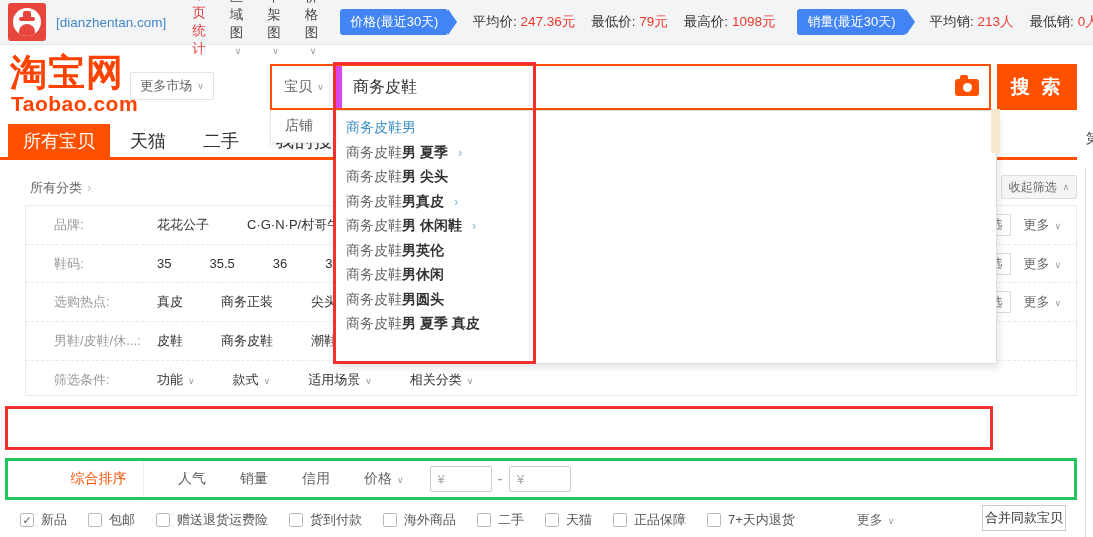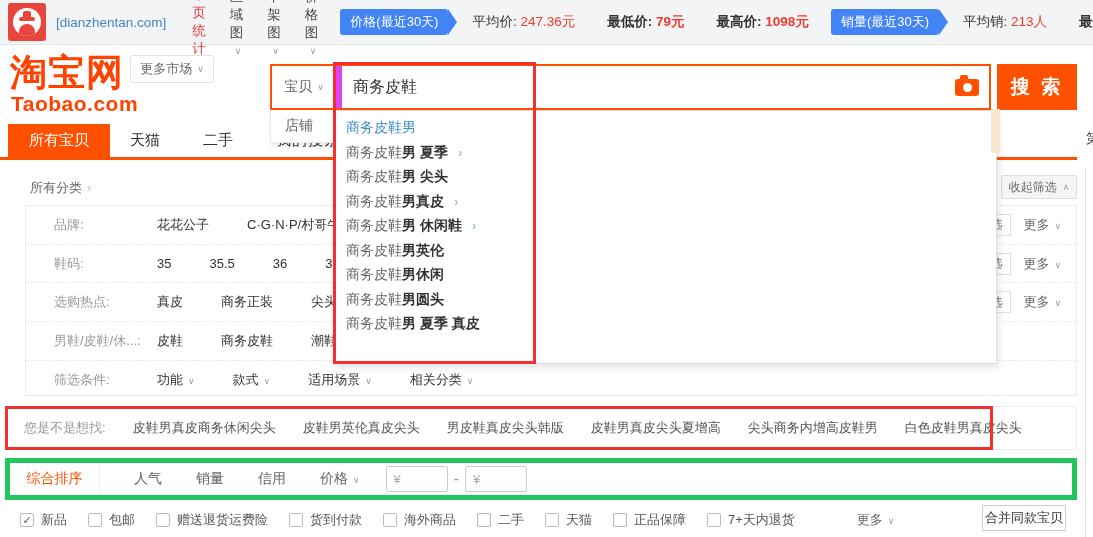--- a/index.html
+++ b/index.html
@@ -19,44 +19,44 @@
   .tb-body{position:absolute;left:6px;top:16px;width:16px;height:13px;background:#e8453c;border-radius:8px 8px 0 0;}
   .tb-site{margin-left:56px;color:#4586c5;}
   .tb-red{margin-left:26px;color:#e4393c;}
   .tb-menu{margin-left:24px;color:#444;}
   .badge{position:relative;margin-left:22px;height:26px;line-height:26px;padding:0 10px;border-radius:3px;
          background:#4284f4;color:#fff;font-size:13px;white-space:nowrap;}
   .badge::after{content:"";position:absolute;right:-9px;top:0;width:0;height:0;
                 border-top:13px solid transparent;border-bottom:13px solid transparent;border-left:9px solid #4284f4;}
   .stat{margin-left:24px;color:#333;white-space:nowrap;}
   .stat .val{color:#f0392b;}
-  .stat.tight{margin-left:32px;font-weight:bold;}
+  .stat.tight{margin-left:16px;}
 
   
   .logo-cn{position:absolute;left:10px;top:48px;font-size:37px;font-weight:bold;color:#ff4200;letter-spacing:1px;}
   .logo-en{position:absolute;left:11px;top:92px;font-size:21px;font-weight:bold;color:#ff4200;letter-spacing:0.5px;}
-  .more-markets{position:absolute;left:130px;top:55px;width:84px;height:28px;border:1px solid #e3e3e3;border-radius:2px;
+  .more-markets{position:absolute;left:130px;top:72px;width:84px;height:28px;border:1px solid #e3e3e3;border-radius:2px;
                 background:#fff;color:#666;font-size:13px;display:flex;align-items:center;justify-content:center;box-sizing:border-box;}
   .search-combo{position:absolute;left:270px;top:64px;width:721px;height:46px;border:2px solid #ff5000;background:#fff;
                 box-sizing:border-box;display:flex;align-items:stretch;}
   .search-type{width:64px;border-right:6px solid #d946ef;display:flex;align-items:center;justify-content:center;
                color:#666;font-size:14px;cursor:pointer;}
   .search-input{flex:1;border:none;outline:none;padding-left:11px;font-size:16px;color:#333;background:transparent;
                 font-family:"Liberation Sans","DejaVu Sans",sans-serif;}
   .cam-wrap{width:44px;display:flex;align-items:center;justify-content:center;}
   .cam{width:24px;height:17px;background:#ff5000;border-radius:3px;position:relative;}
   .cam::before{content:"";position:absolute;top:-4px;left:5px;width:8px;height:5px;background:#ff5000;border-radius:2px 2px 0 0;}
   .cam::after{content:"";position:absolute;top:4px;left:8px;width:9px;height:9px;background:#fff;border-radius:50%;}
   .search-btn{position:absolute;left:997px;top:64px;width:80px;height:46px;background:#ff5000;border:none;color:#fff;
               font-size:19px;font-weight:bold;letter-spacing:3px;display:flex;align-items:center;justify-content:center;cursor:pointer;}
   .hotword-strip{position:absolute;left:991px;top:109px;width:9px;height:44px;background:#f8e8cd;z-index:31;}
 
   
   .tab-underline{position:absolute;left:0;top:157px;width:1077px;height:3px;background:#ff5000;}
-  .tab{position:absolute;top:124px;height:33px;display:flex;align-items:center;font-size:15px;color:#333;cursor:pointer;}
+  .tab{position:absolute;top:124px;height:33px;display:flex;align-items:center;font-size:18px;color:#333;cursor:pointer;}
   .tab.active{left:8px;width:102px;background:#ff5000;color:#fff;justify-content:center;}
   .tab.t2{left:130px;} .tab.t3{left:203px;} .tab.t4{left:276px;letter-spacing:1px;}
 
   
   .type-drop{position:absolute;left:270px;top:110px;width:65px;height:33px;background:#fff;border:1px solid #e8e8e8;border-top:none;
              box-shadow:1px 3px 5px rgba(0,0,0,.08);z-index:32;display:flex;align-items:center;padding-left:14px;
              color:#666;font-size:14px;box-sizing:border-box;cursor:pointer;}
 
   
   .suggest{position:absolute;left:333px;top:110px;width:664px;height:254px;background:#fff;border:1px solid #ddd;
@@ -89,22 +89,22 @@
              display:flex;align-items:center;justify-content:center;margin-right:12px;box-sizing:border-box;cursor:pointer;}
   .more-link{color:#666;font-size:13px;margin-right:15px;cursor:pointer;white-space:nowrap;}
 
   
   .guess-row{position:absolute;left:5px;top:406px;width:1072px;height:44px;border:1px solid #ececec;background:#fff;
              box-sizing:border-box;display:flex;align-items:center;font-size:13px;}
   .guess-label{margin-left:18px;color:#999;}
   .guess-link{margin-left:27px;color:#555;cursor:pointer;white-space:nowrap;}
 
   
-  .sort-bar{position:absolute;left:5px;top:458px;width:1072px;height:42px;border:5px solid #22c55e;background:#fff;
-            box-sizing:border-box;display:flex;align-items:center;}
+  .sort-bar{position:absolute;left:5px;top:458px;width:1072px;height:42px;border:3px solid #22c55e;background:#fff;
+            box-sizing:border-box;display:flex;align-items:center;padding-left:46px;}
   .sort-first{width:89px;height:100%;border-right:1px solid #eee;color:#ff5000;font-size:14px;
               display:flex;align-items:center;justify-content:center;cursor:pointer;flex:0 0 auto;}
   .sort-item{margin-left:34px;color:#666;font-size:14px;cursor:pointer;white-space:nowrap;}
   .yen-group{margin-left:26px;display:flex;align-items:center;}
   .yen-box{width:62px;height:26px;border:1px solid #ccc;border-radius:2px;background:#fff;display:flex;align-items:center;
            padding-left:7px;color:#aaa;font-size:13px;box-sizing:border-box;}
   .yen-dash{margin:0 6px;color:#999;}
   .sort-right{margin-left:auto;display:flex;align-items:center;height:100%;}
   .ship{color:#666;font-size:14px;margin-right:26px;cursor:pointer;white-space:nowrap;}
   .view-btn{width:49px;height:100%;border-left:1px solid #e8e8e8;display:flex;align-items:center;justify-content:center;
@@ -250,29 +250,20 @@
     <div class="sg-item"><span>商务皮鞋</span><span class="suf">男 休闲鞋</span><span class="sg-arrow">›</span></div>
     <div class="sg-item"><span>商务皮鞋</span><span class="suf">男英伦</span></div>
     <div class="sg-item"><span>商务皮鞋</span><span class="suf">男休闲</span></div>
     <div class="sg-item"><span>商务皮鞋</span><span class="suf">男圆头</span></div>
     <div class="sg-item"><span>商务皮鞋</span><span class="suf">男 夏季 真皮</span></div>
   </div>
 
   <div class="redbox1"></div>
   <div class="redbox2"></div>
 
-  <div class="guess-row">
-    <span class="guess-label">您是不是想找:</span>
-    <span class="guess-link">皮鞋男真皮商务休闲尖头</span>
-    <span class="guess-link">皮鞋男英伦真皮尖头</span>
-    <span class="guess-link">男皮鞋真皮尖头韩版</span>
-    <span class="guess-link">皮鞋男真皮尖头夏增高</span>
-    <span class="guess-link">尖头商务内增高皮鞋男</span>
-    <span class="guess-link">白色皮鞋男真皮尖头</span>
-  </div>
 
   <div class="sort-bar">
     <div class="sort-first">综合排序</div>
     <span class="sort-item">人气</span>
     <span class="sort-item">销量</span>
     <span class="sort-item">信用</span>
     <span class="sort-item"><span>价格</span><span class="caret">∨</span></span>
     <span class="yen-group">
       <span class="yen-box">¥</span>
       <span class="yen-dash">-</span>

